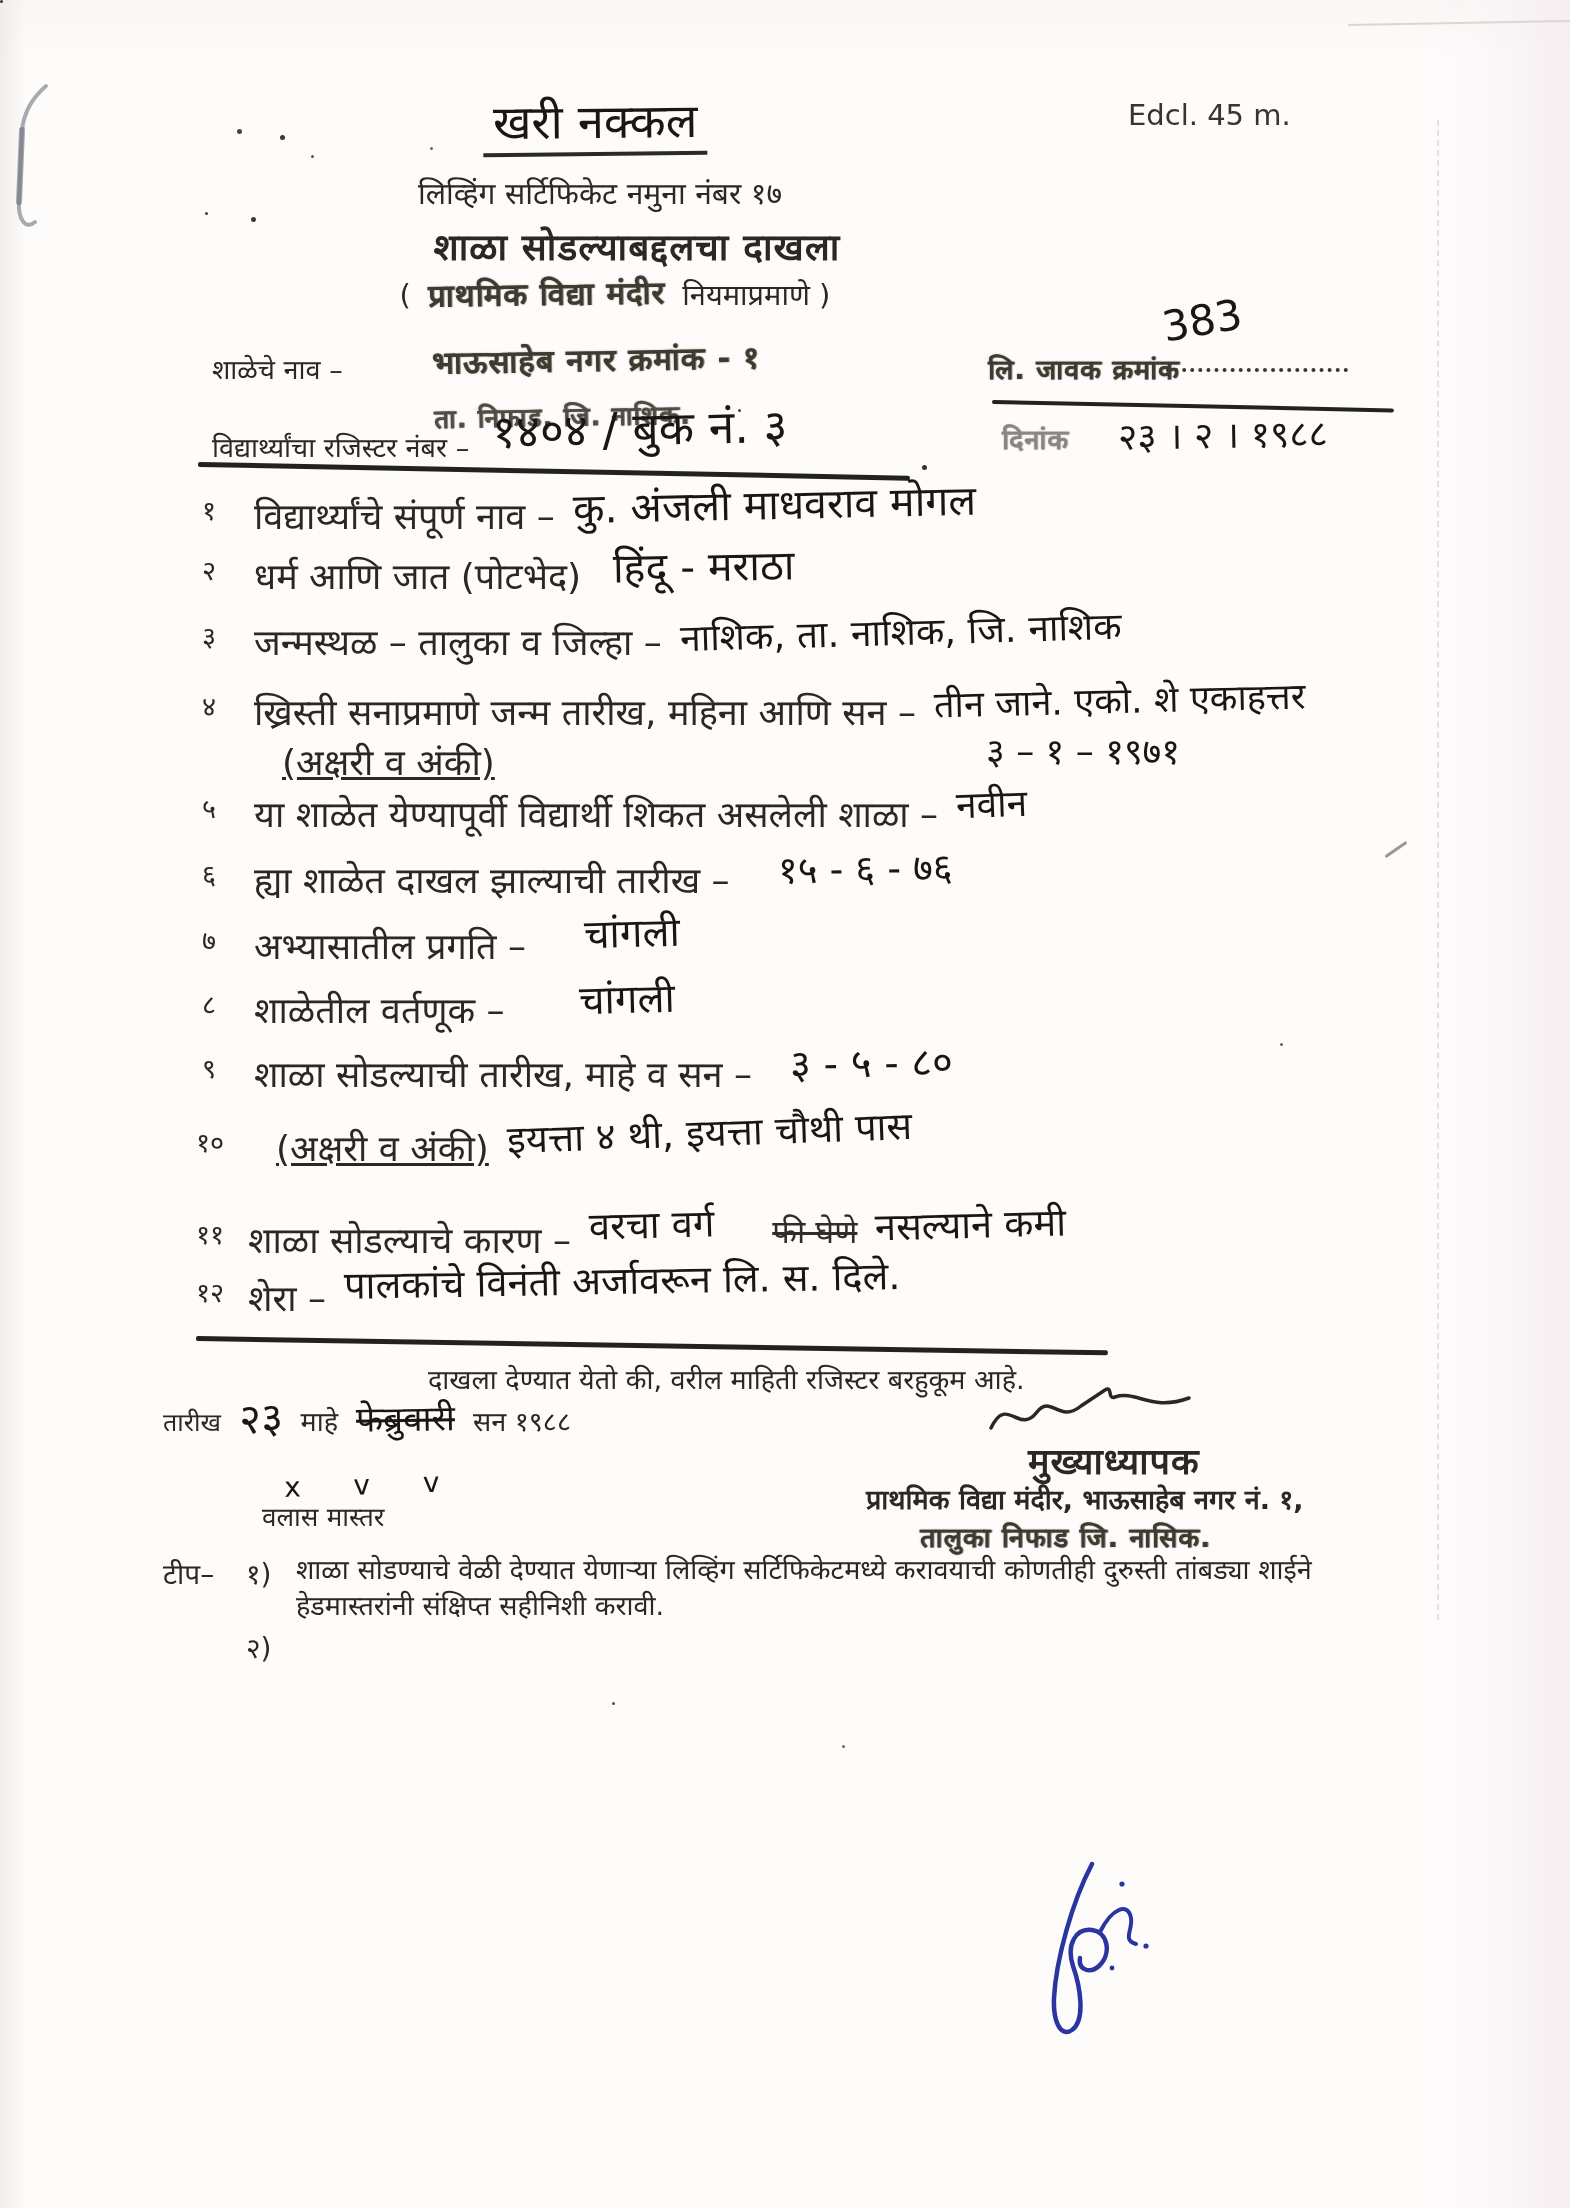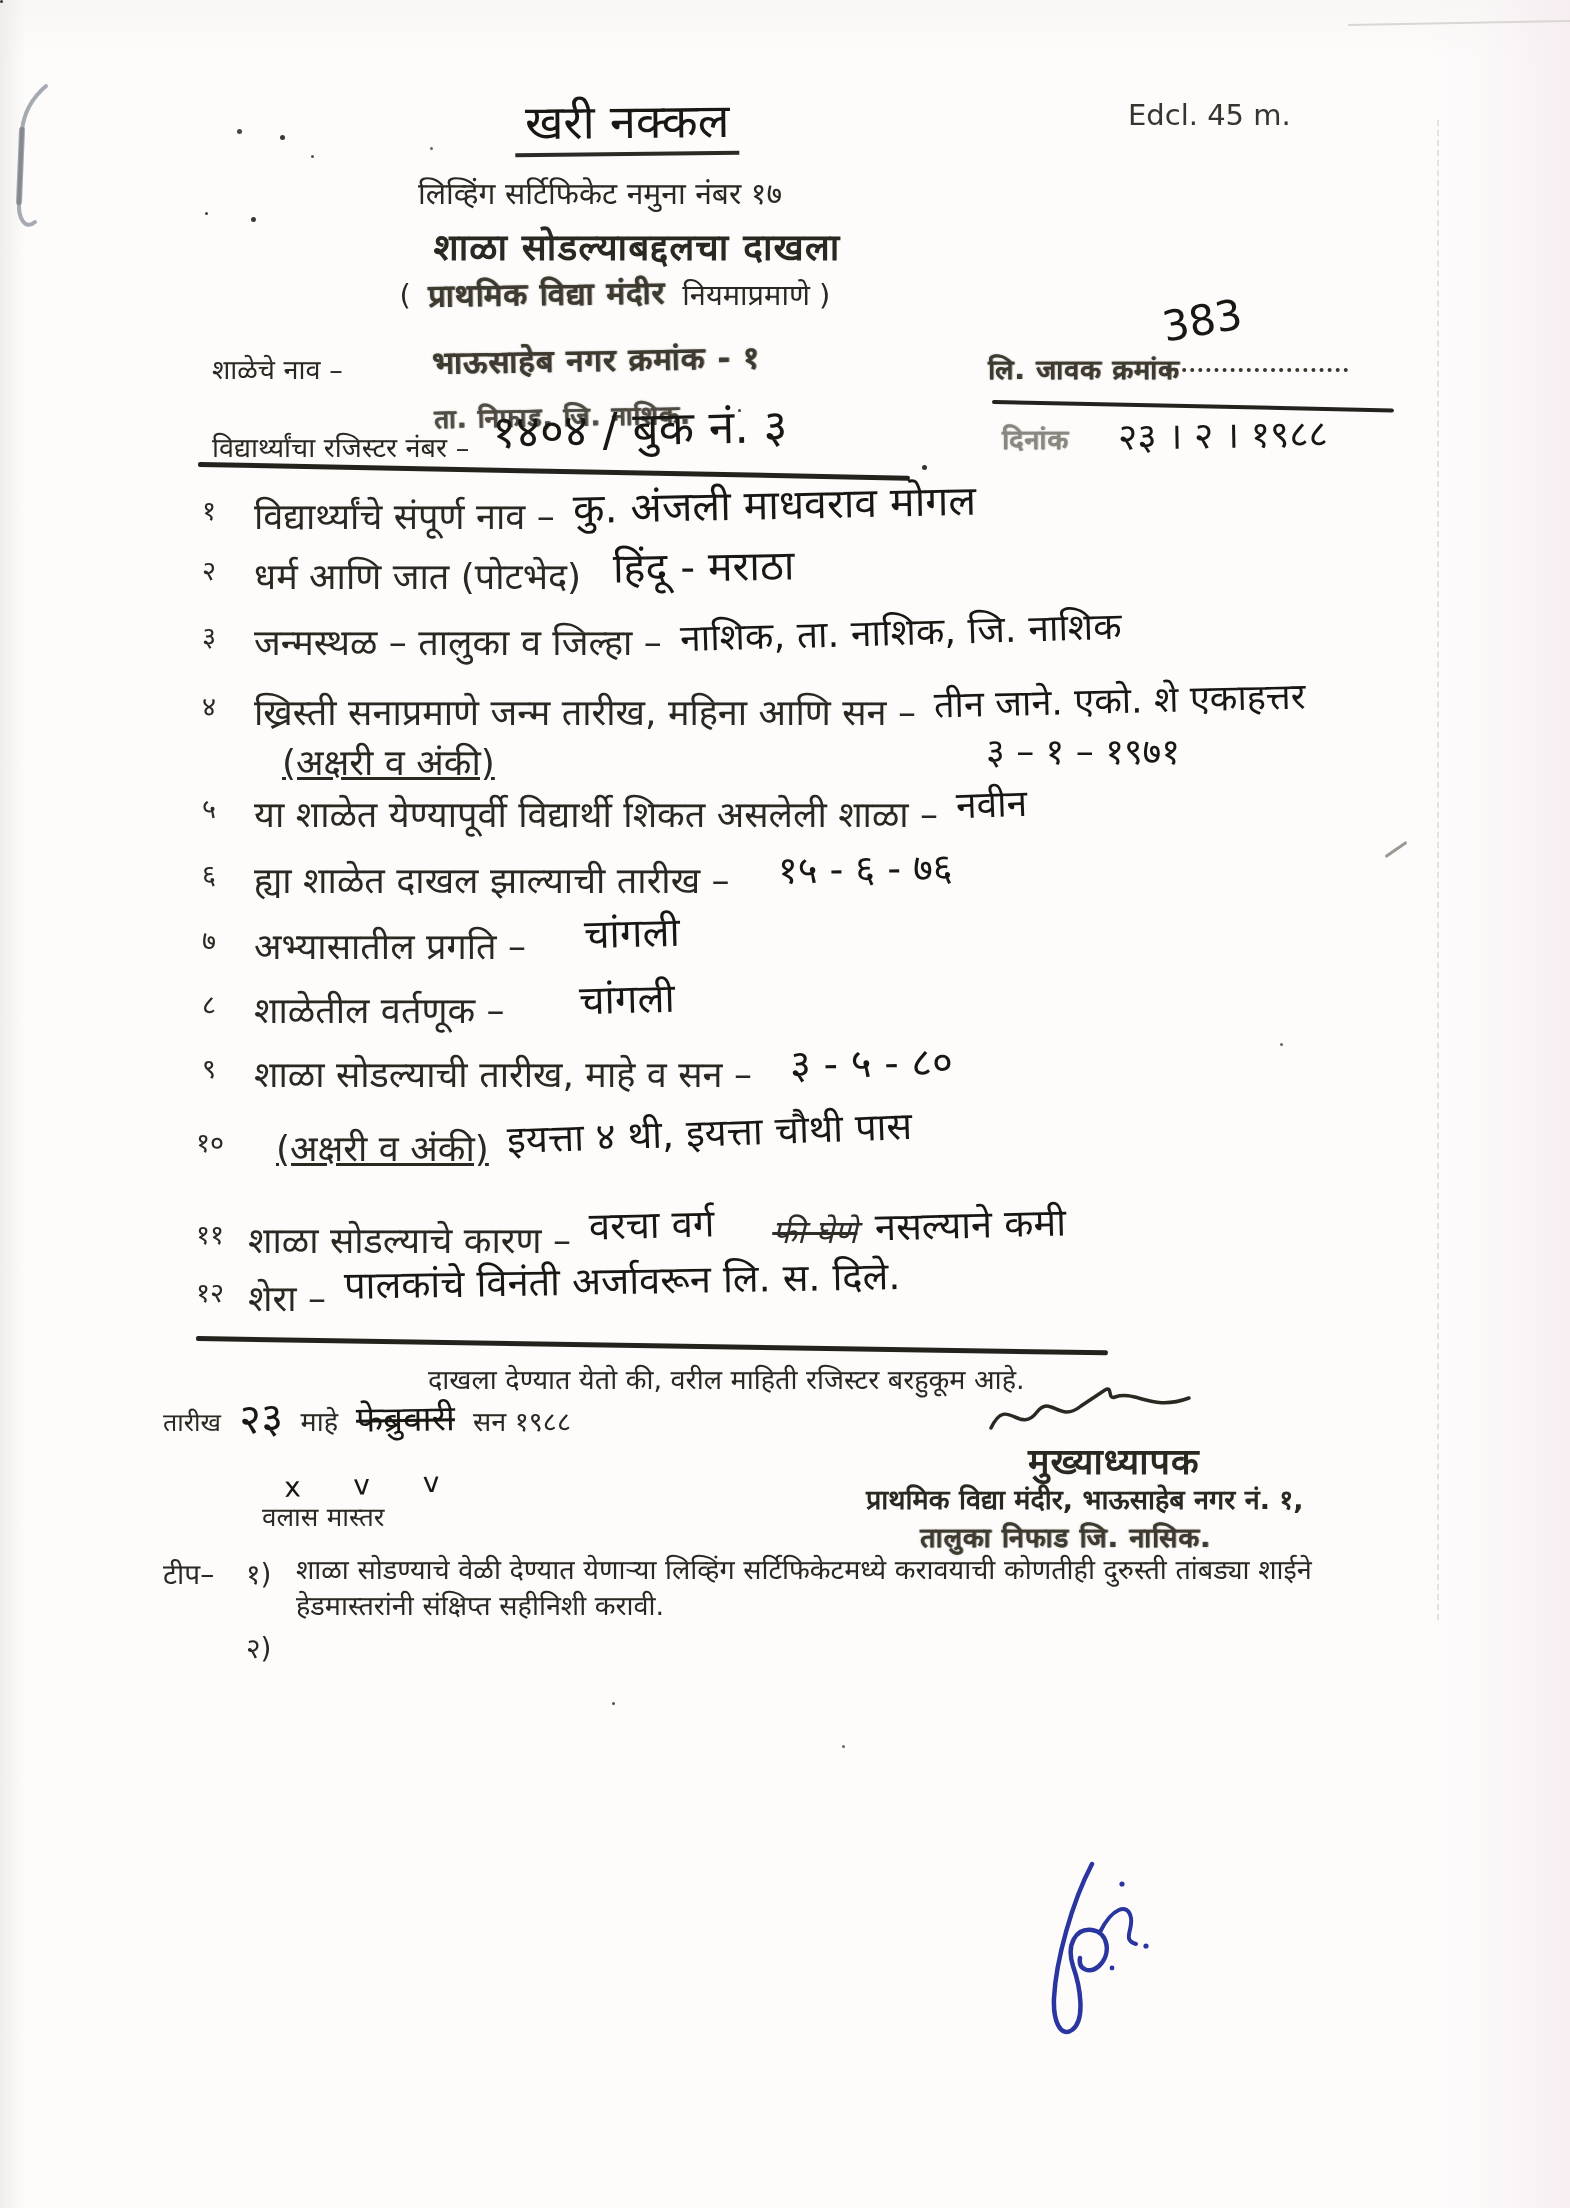--- a/index.html
+++ b/index.html
@@ -46,21 +46,21 @@
   <svg class="pos" style="left:2px;top:80px;" width="70" height="160" viewBox="0 0 70 160">
     <path d="M44,6 C30,18 22,32 20,50 L17,122 C16,140 24,150 33,142" fill="none" stroke="#979ca4" stroke-width="4" stroke-linecap="round" opacity=".85"></path>
     <path d="M20,50 L17,122" fill="none" stroke="#6f747d" stroke-width="6" stroke-linecap="round" opacity=".6"></path>
   </svg>
   <div class="pos" style="left:1348px;top:22px;width:222px;height:2px;background:#dad6d2;transform:rotate(-1deg);"></div>
   <div class="pos fold" style="left:1437px;top:120px;height:1500px;"></div>
   <div class="pos" style="left:1383px;top:848px;width:26px;height:3px;background:#9b9890;transform:rotate(-35deg);border-radius:2px;"></div>
 
   <div class="pos printed" style="left:1128px;top:98px;font-size:29px;color:#38352f;">Edcl. 45 m.</div>
 
-  <div class="pos center" style="left:0;top:88px;width:1190px;padding-left:32px;">
+  <div class="pos center" style="left:0;top:88px;width:1190px;">
     <span class="hw" style="font-size:47px;border-bottom:4px solid #2b2a25;padding:0 10px 0 10px;display:inline-block;transform:rotate(-0.6deg);">खरी नक्कल</span>
   </div>
 
   <div class="pos center printed" style="left:0;top:172px;width:1200px;font-size:30px;">लिव्हिंग सर्टिफिकेट नमुना नंबर १७</div>
 
   <div class="pos center printed" style="left:0;top:220px;width:1274px;font-size:37px;font-weight:bold;letter-spacing:1px;">शाळा सोडल्याबद्दलचा दाखला</div>
 
   <div class="pos center" style="left:0;top:272px;width:1230px;font-size:29px;white-space:nowrap;">
     <span class="printed">(</span>
     <span class="stamp" style="font-size:31px;transform:rotate(-0.8deg);display:inline-block;margin:0 8px;">प्राथमिक विद्या मंदीर</span>
@@ -149,21 +149,21 @@
     <div>
       <div class="lbl printed sub">(अक्षरी व अंकी)</div>
     </div>
     <span class="hw val" style="font-size:38px;transform:rotate(-2deg);margin-top:-14px;">इयत्ता ४ थी, इयत्ता चौथी पास</span>
   </div>
 
   <div class="frow pos" style="left:196px;top:1216px;">
     <span class="num printed">११</span>
     <span class="lbl printed">शाळा सोडल्याचे कारण –</span>
     <span class="hw val" style="font-size:38px;transform:rotate(-1.5deg);margin-top:-14px;">वरचा वर्ग</span>
-    <span class="hw val struck" style="font-size:32px;margin-left:40px;margin-top:-4px;opacity:.9;font-style:italic;">फी घेणे</span>
+    <span class="hw val struck" style="font-size:32px;margin-left:40px;margin-top:-4px;opacity:.9;">फी घेणे</span>
     <span class="hw val" style="font-size:38px;transform:rotate(-1.5deg);margin-top:-14px;">नसल्याने कमी</span>
   </div>
 
   <div class="frow pos" style="left:196px;top:1274px;">
     <span class="num printed">१२</span>
     <span class="lbl printed">शेरा –</span>
     <span class="hw val" style="font-size:38px;transform:rotate(-1deg);margin-top:-16px;">पालकांचे विनंती अर्जावरून लि. स. दिले.</span>
   </div>
 
   <div class="pos rule" style="left:196px;top:1336px;width:912px;transform:rotate(0.9deg);"></div>

